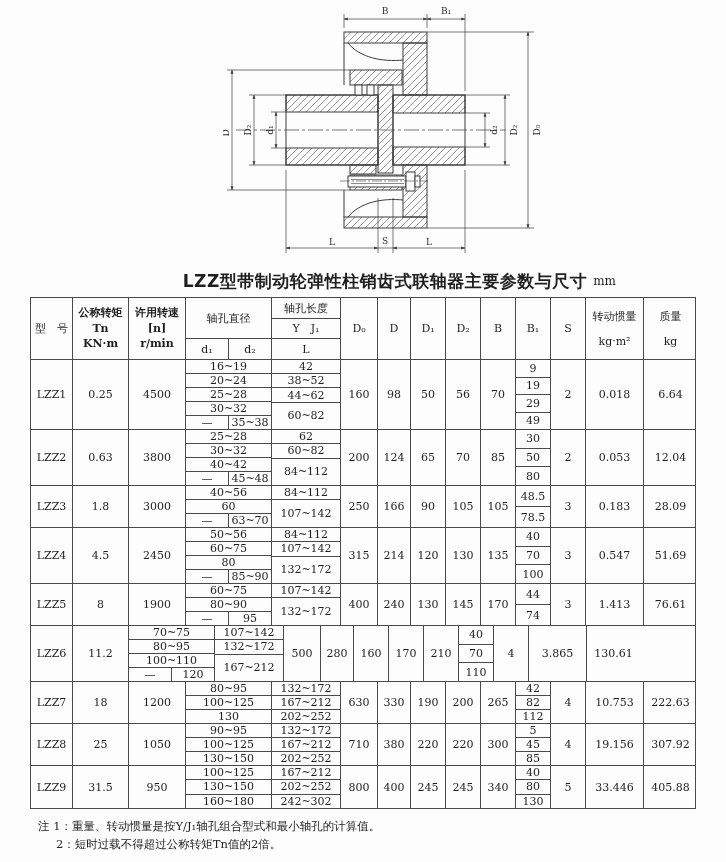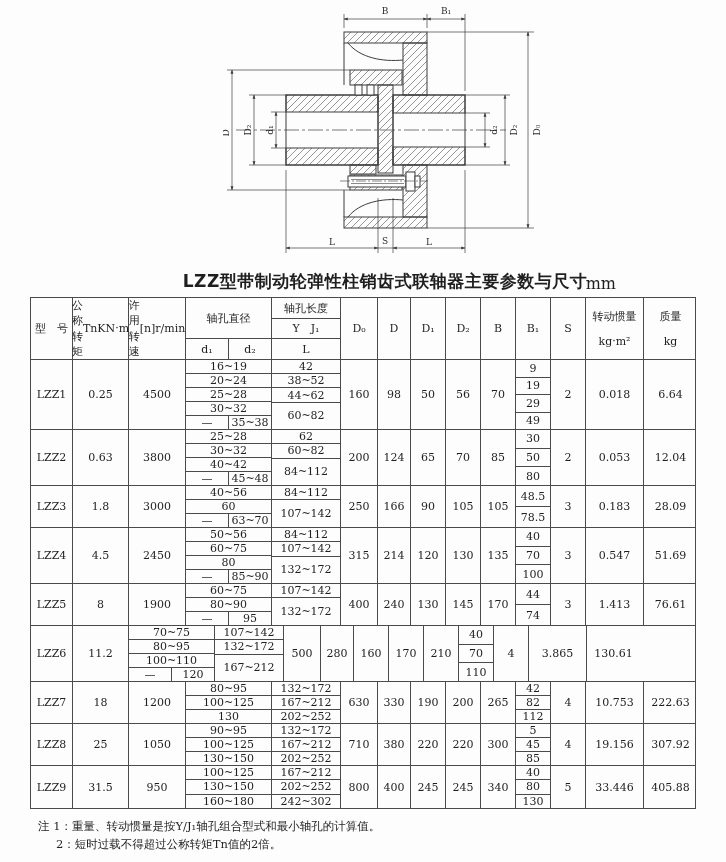--- a/index.html
+++ b/index.html
@@ -7,28 +7,28 @@
     width:726px;height:862px;background:#fdfdfd;overflow:hidden;
     font-family:"DejaVu Serif","Liberation Serif",serif;color:#1f1f1f;
   }
   .page{position:relative;width:726px;height:862px;}
   
   .diagram-wrap{position:relative;height:266px;width:726px;}
   .diagram-wrap svg{display:block;margin-left:223px;}
   
   .title-row{position:relative;width:666px;margin:4px 0 7px 30px;text-align:center;height:20px;}
   .doc-title{font-family:"DejaVu Sans","Liberation Sans",sans-serif;font-weight:bold;font-size:17px;position:relative;left:22px;letter-spacing:0.5px;}
-  .unit{position:absolute;right:80px;top:4px;font-size:16px;}
+  .unit{position:absolute;right:80px;top:4px;font-size:12px;}
   
   .spec-table{margin-left:30px;width:666px;border:1px solid #4a4a4a;font-size:11px;box-sizing:border-box;background:#fdfdfd;}
   .spec-table *{box-sizing:border-box;}
   .cen{display:flex;align-items:center;justify-content:center;text-align:center;}
   .thead{display:flex;height:62px;border-bottom:1px solid #4a4a4a;}
   .hcol{border-right:1px solid #4a4a4a;flex-shrink:0;}
-  .col3{display:flex;flex-direction:row;align-items:center;justify-content:center;line-height:1.4;}
+  .col3{display:flex;flex-direction:column;align-items:center;justify-content:center;line-height:1.4;font-weight:bold;}
   .col2{display:flex;flex-direction:column;align-items:center;justify-content:space-evenly;}
   .bore-top{height:41px;border-bottom:1px solid #4a4a4a;}
   .bore-bot{height:20px;display:flex;}
   .half{flex:1 1 0;}
   .hr{border-right:1px solid #4a4a4a;}
   .len-r1{height:21px;border-bottom:1px solid #4a4a4a;}
   .len-r2{height:20px;border-bottom:1px solid #4a4a4a;}
   .len-r3{height:20px;}
   .trow{display:flex;border-bottom:1px solid #4a4a4a;}
   .trow:last-child{border-bottom:none;}

